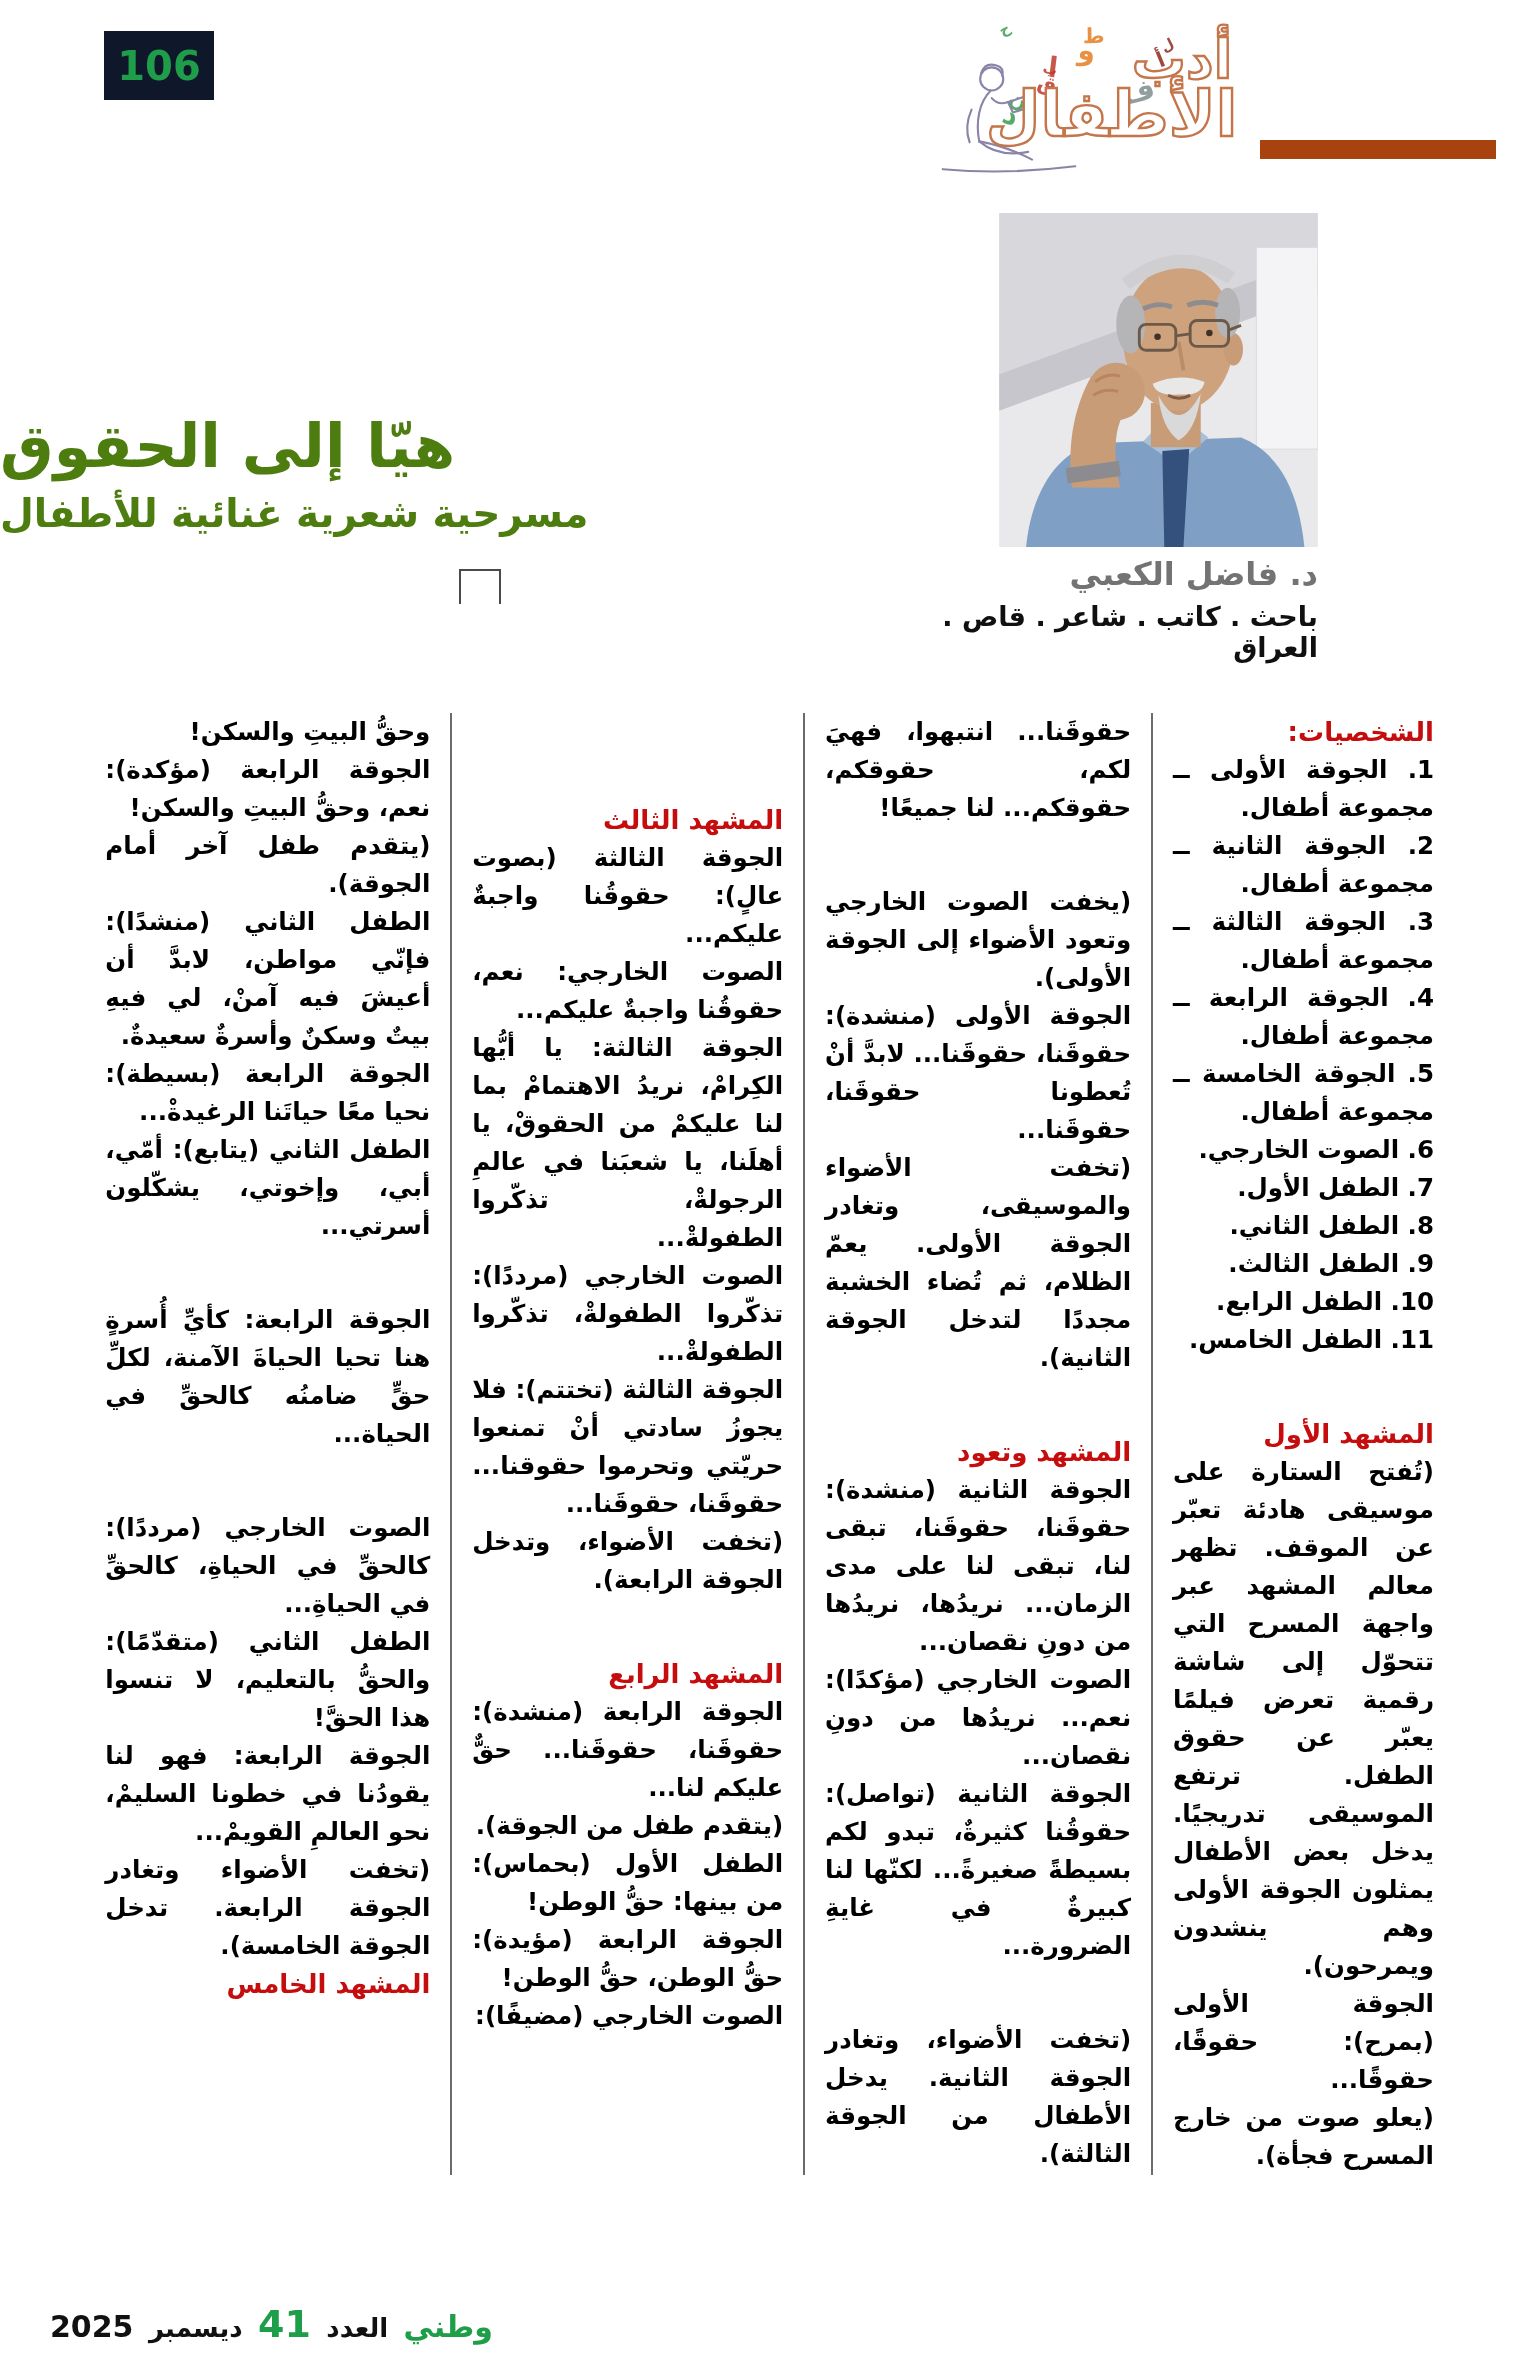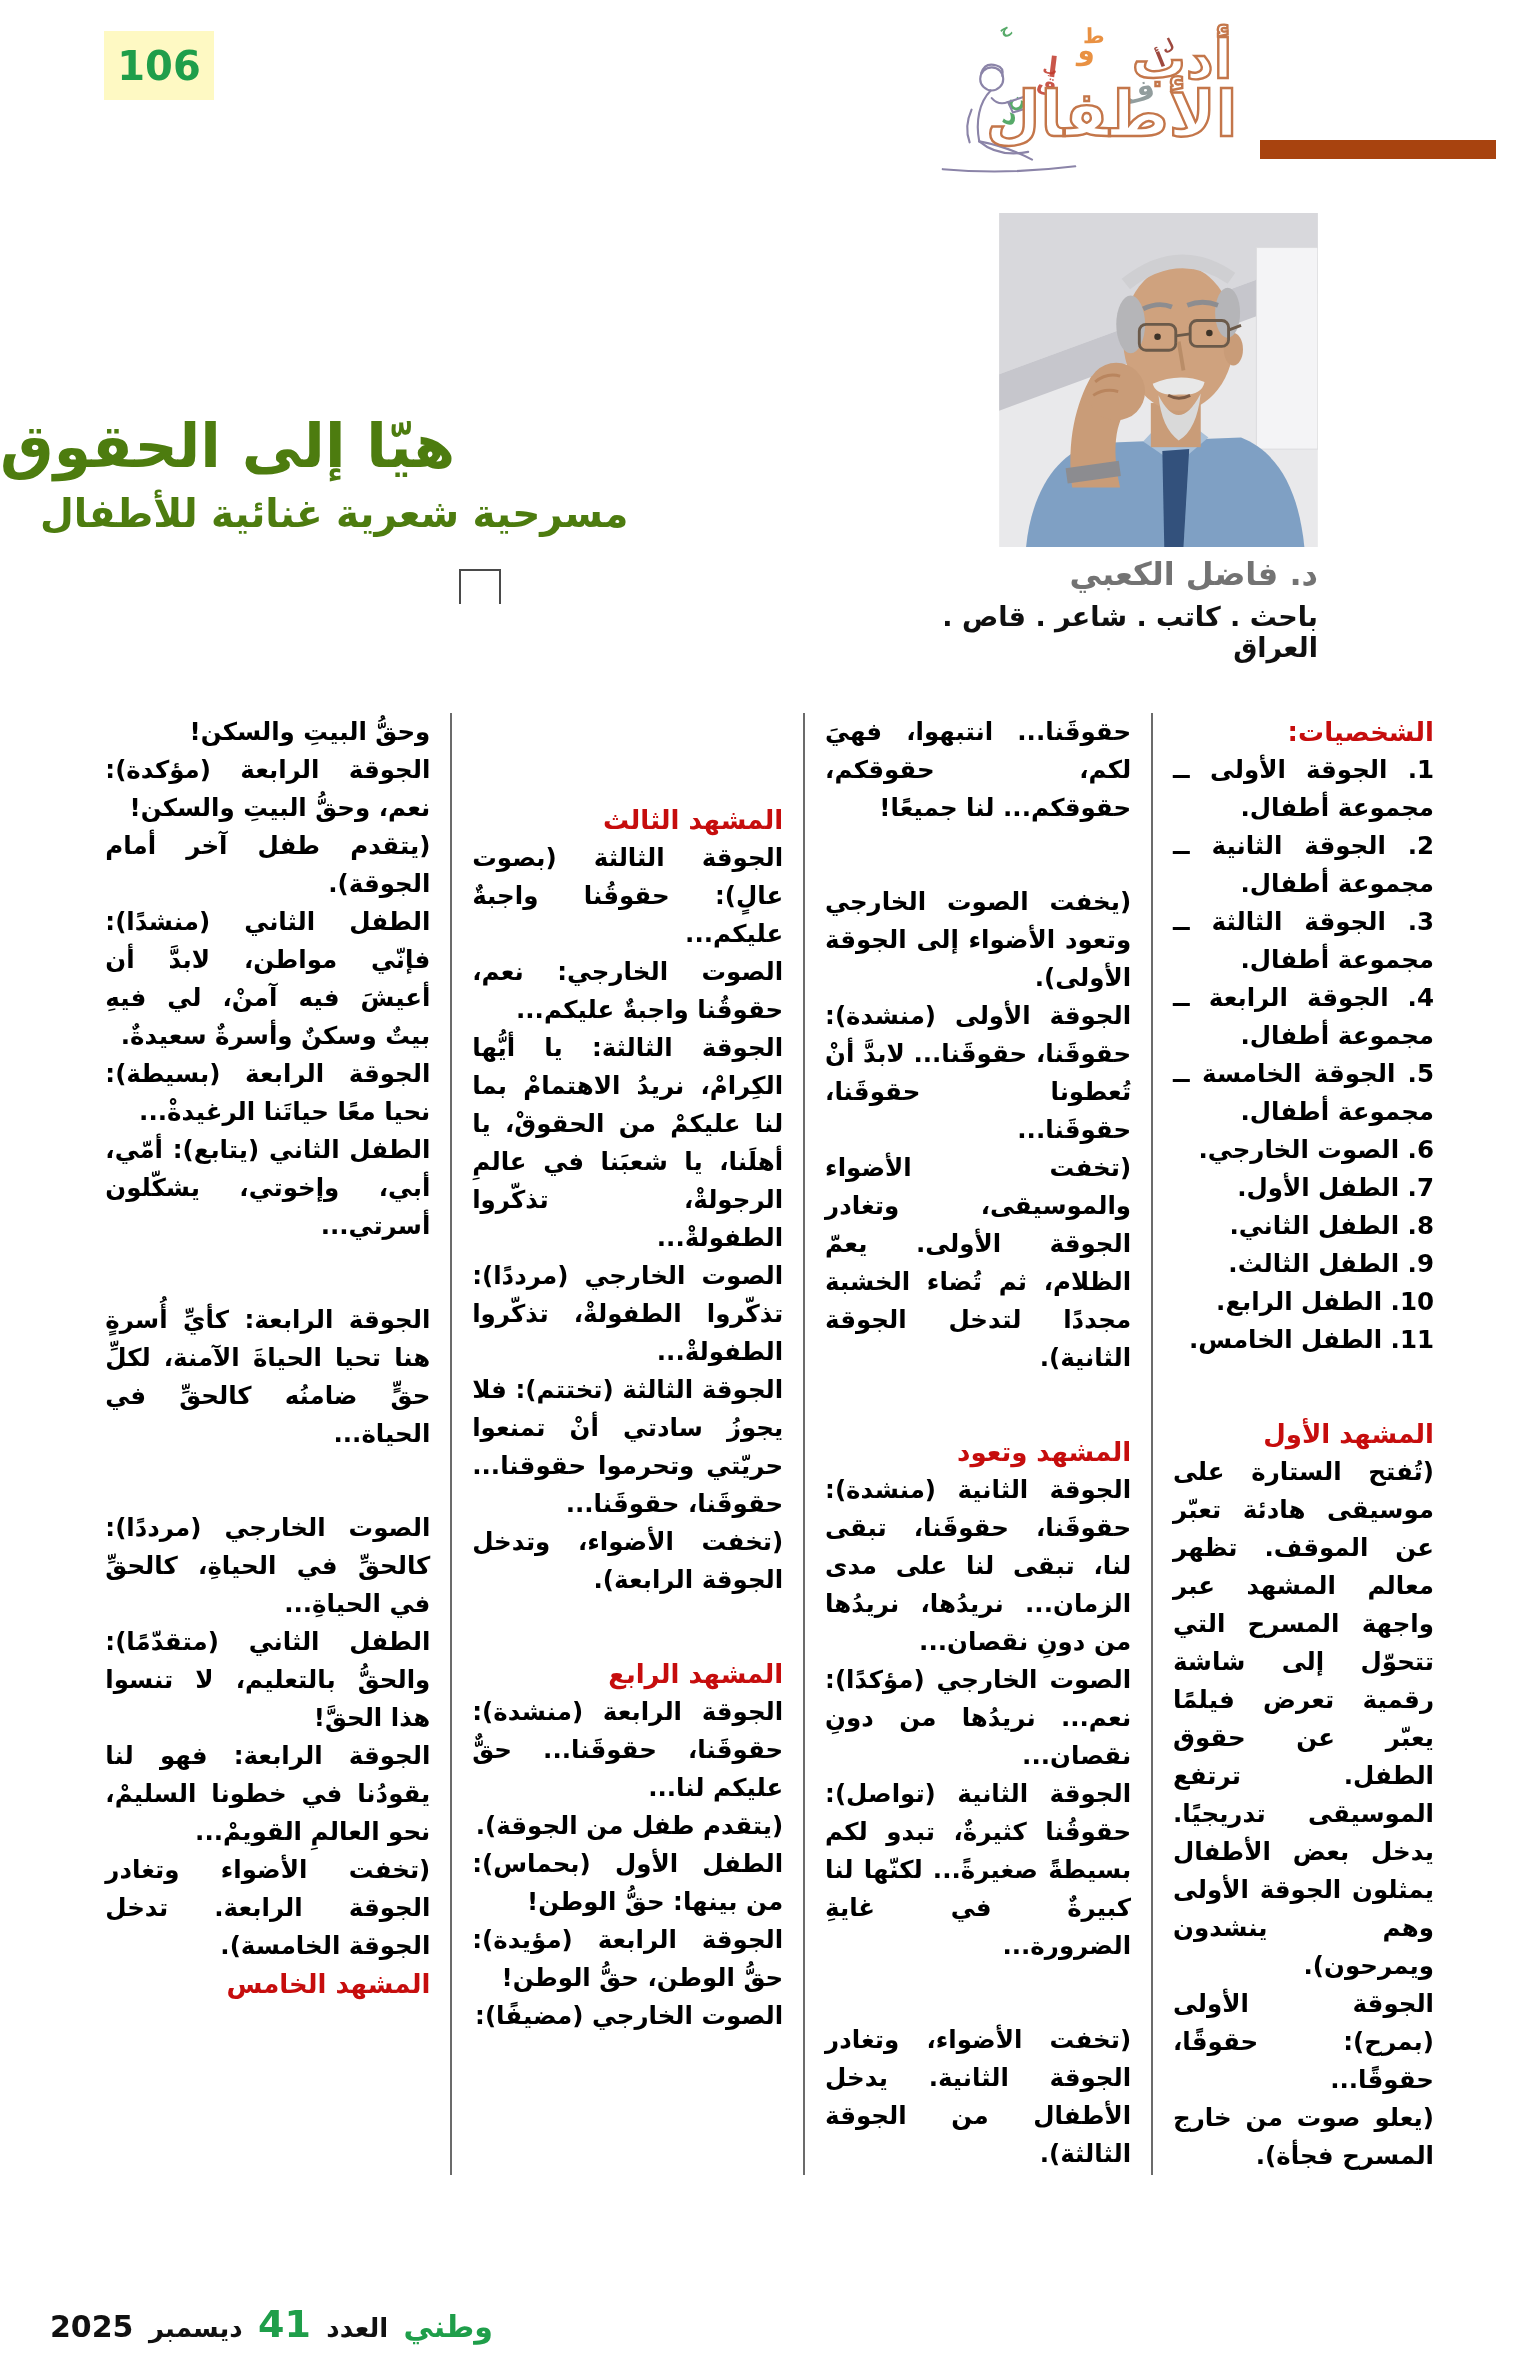--- a/index.html
+++ b/index.html
@@ -3,36 +3,36 @@
 <meta charset="utf-8">
 <style>
   html,body{margin:0;padding:0;}
   body{
     width:1537px;height:2374px;position:relative;background:#ffffff;
     font-family:"DejaVu Sans",sans-serif;overflow:hidden;
   }
   
   .pagenum{
     position:absolute;left:104px;top:31px;width:110px;height:69px;
-    background:#fef9c3;display:flex;align-items:center;justify-content:center;
+    background:#0f172a;display:flex;align-items:center;justify-content:center;
     color:#1f9e4a;font-size:40px;font-weight:800;
   }
   
   .rust-bar{position:absolute;left:1260px;top:140px;width:236px;height:19px;background:#a8430f;z-index:1;}
   .logo-word{position:absolute;color:#ffffff;-webkit-text-stroke:2.4px #c4764a;text-stroke:2.4px #c4764a;
     font-weight:800;z-index:2;line-height:1;}
   .logo-top{left:1105px;top:33px;width:154px;text-align:center;font-size:54px;}
   .logo-bottom{left:946px;top:83px;width:331px;text-align:center;font-size:63px;}
   .scatter{position:absolute;left:999px;top:21px;width:221px;height:106px;z-index:0;}
   .scatter span{position:absolute;font-weight:700;opacity:.85;}
   .child-art{position:absolute;left:937px;top:50px;z-index:0;}
   
   .title-block{position:absolute;left:0;top:411px;width:803px;direction:rtl;text-align:left;color:#4d7c0f;}
   .art-title{font-size:60px;font-weight:800;letter-spacing:-1px;}
-  .art-subtitle{font-size:39px;font-weight:800;margin-top:9.6px;padding-left:40px;}
+  .art-subtitle{font-size:39px;font-weight:800;margin-top:9.6px;}
   .square-glyph{position:absolute;left:459px;top:569px;width:38px;height:33px;
     border:2.9px solid #4a4a4a;border-bottom:none;}
   
   .photo{position:absolute;left:999px;top:213px;width:319px;height:334px;}
   
   .author-block{position:absolute;left:865px;top:555px;width:453px;direction:rtl;text-align:right;}
   .author-name{color:#737373;font-size:32px;font-weight:800;}
   .author-bio{color:#101010;font-size:27px;font-weight:800;margin-top:7.7px;}
   
   .columns{position:absolute;left:104px;top:713px;width:1330px;display:flex;direction:rtl;align-items:stretch;}

